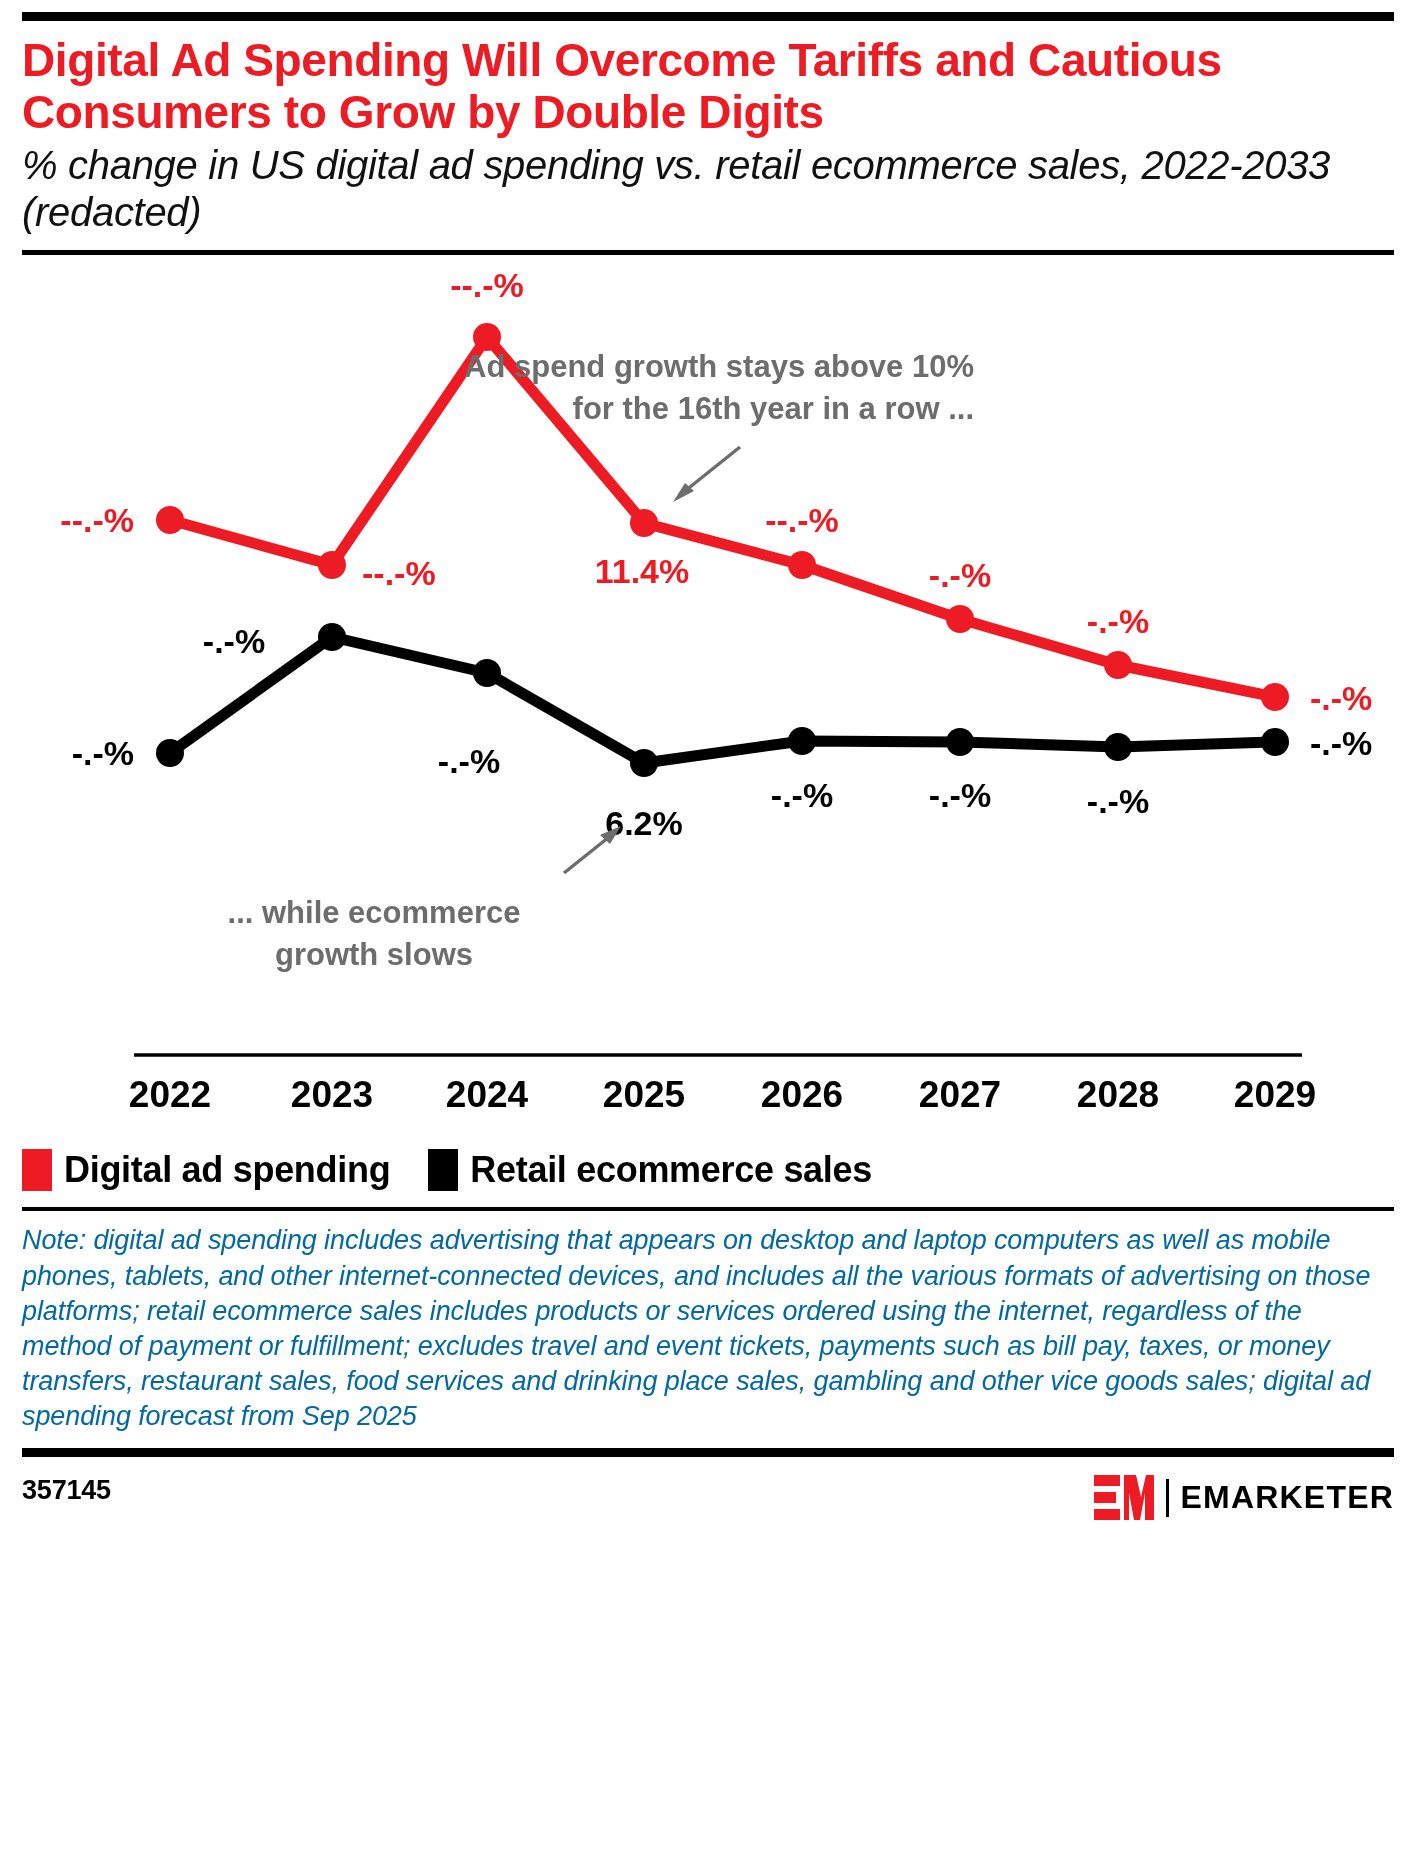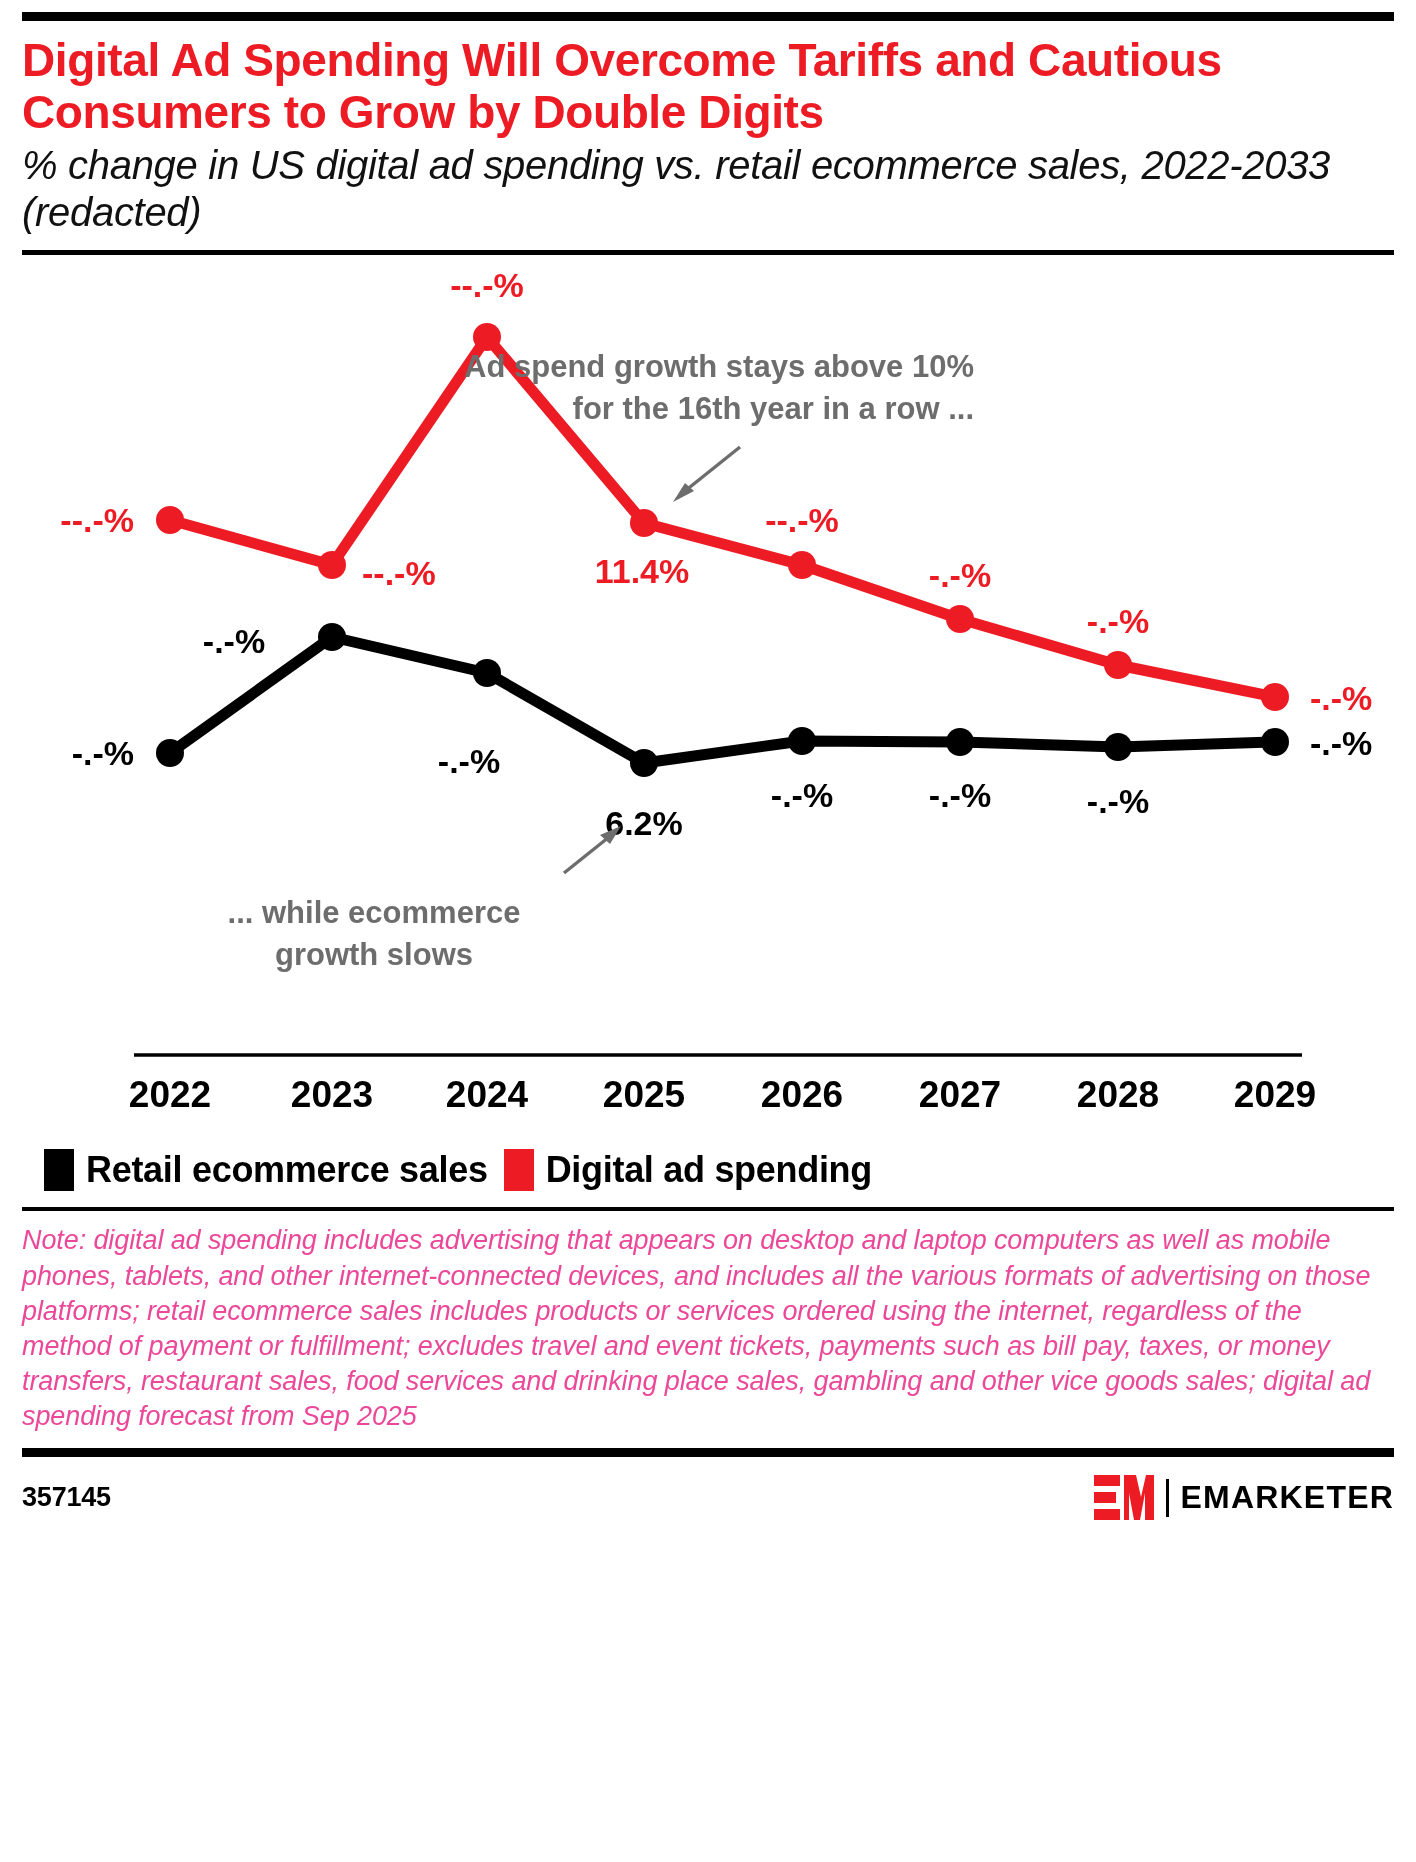--- a/index.html
+++ b/index.html
@@ -104,27 +104,26 @@
   .legend-label {
     font-size: 36px;
     font-weight: bold;
     color: #000000;
     letter-spacing: -0.3px;
   }
   .note {
     font-size: 27px;
     line-height: 1.30;
     font-style: italic;
-    color: #ec4899;
+    color: #0369a1;
     margin: 12px 0 0 0;
     letter-spacing: -0.1px;
   }
   .footer {
     display: flex;
-    align-items: center;
     justify-content: space-between;
     margin-top: 18px;
   }
   .footer-id {
     font-size: 27px;
     font-weight: bold;
     color: #000000;
     letter-spacing: -0.2px;
   }
   .brand {
@@ -223,27 +222,27 @@
       <text class="axis-year" x="465" y="852" text-anchor="middle">2024</text>
       <text class="axis-year" x="622" y="852" text-anchor="middle">2025</text>
       <text class="axis-year" x="780" y="852" text-anchor="middle">2026</text>
       <text class="axis-year" x="938" y="852" text-anchor="middle">2027</text>
       <text class="axis-year" x="1096" y="852" text-anchor="middle">2028</text>
       <text class="axis-year" x="1253" y="852" text-anchor="middle">2029</text>
     </svg>
   </div>
 
   <div class="legend-row">
+    <div class="legend-item">
+      <span class="swatch" style="background:#ED1C24"></span>
+      <span class="legend-label">Digital ad spending</span>
+    </div>
     <div class="legend-item" style="margin-left:22px">
       <span class="swatch" style="background:#000000"></span>
       <span class="legend-label">Retail ecommerce sales</span>
-    </div>
-    <div class="legend-item">
-      <span class="swatch" style="background:#ED1C24"></span>
-      <span class="legend-label">Digital ad spending</span>
     </div>
   </div>
 
   <div class="rule-mid"></div>
 
   <p class="note">Note: digital ad spending includes advertising that appears on desktop and laptop computers as well as mobile phones, tablets, and other internet-connected devices, and includes all the various formats of advertising on those platforms; retail ecommerce sales includes products or services ordered using the internet, regardless of the method of payment or fulfillment; excludes travel and event tickets, payments such as bill pay, taxes, or money transfers, restaurant sales, food services and drinking place sales, gambling and other vice goods sales; digital ad spending forecast from Sep 2025</p>
 
   <div class="rule-bottom" style="margin-top:14px"></div>
 
   <div class="footer">

